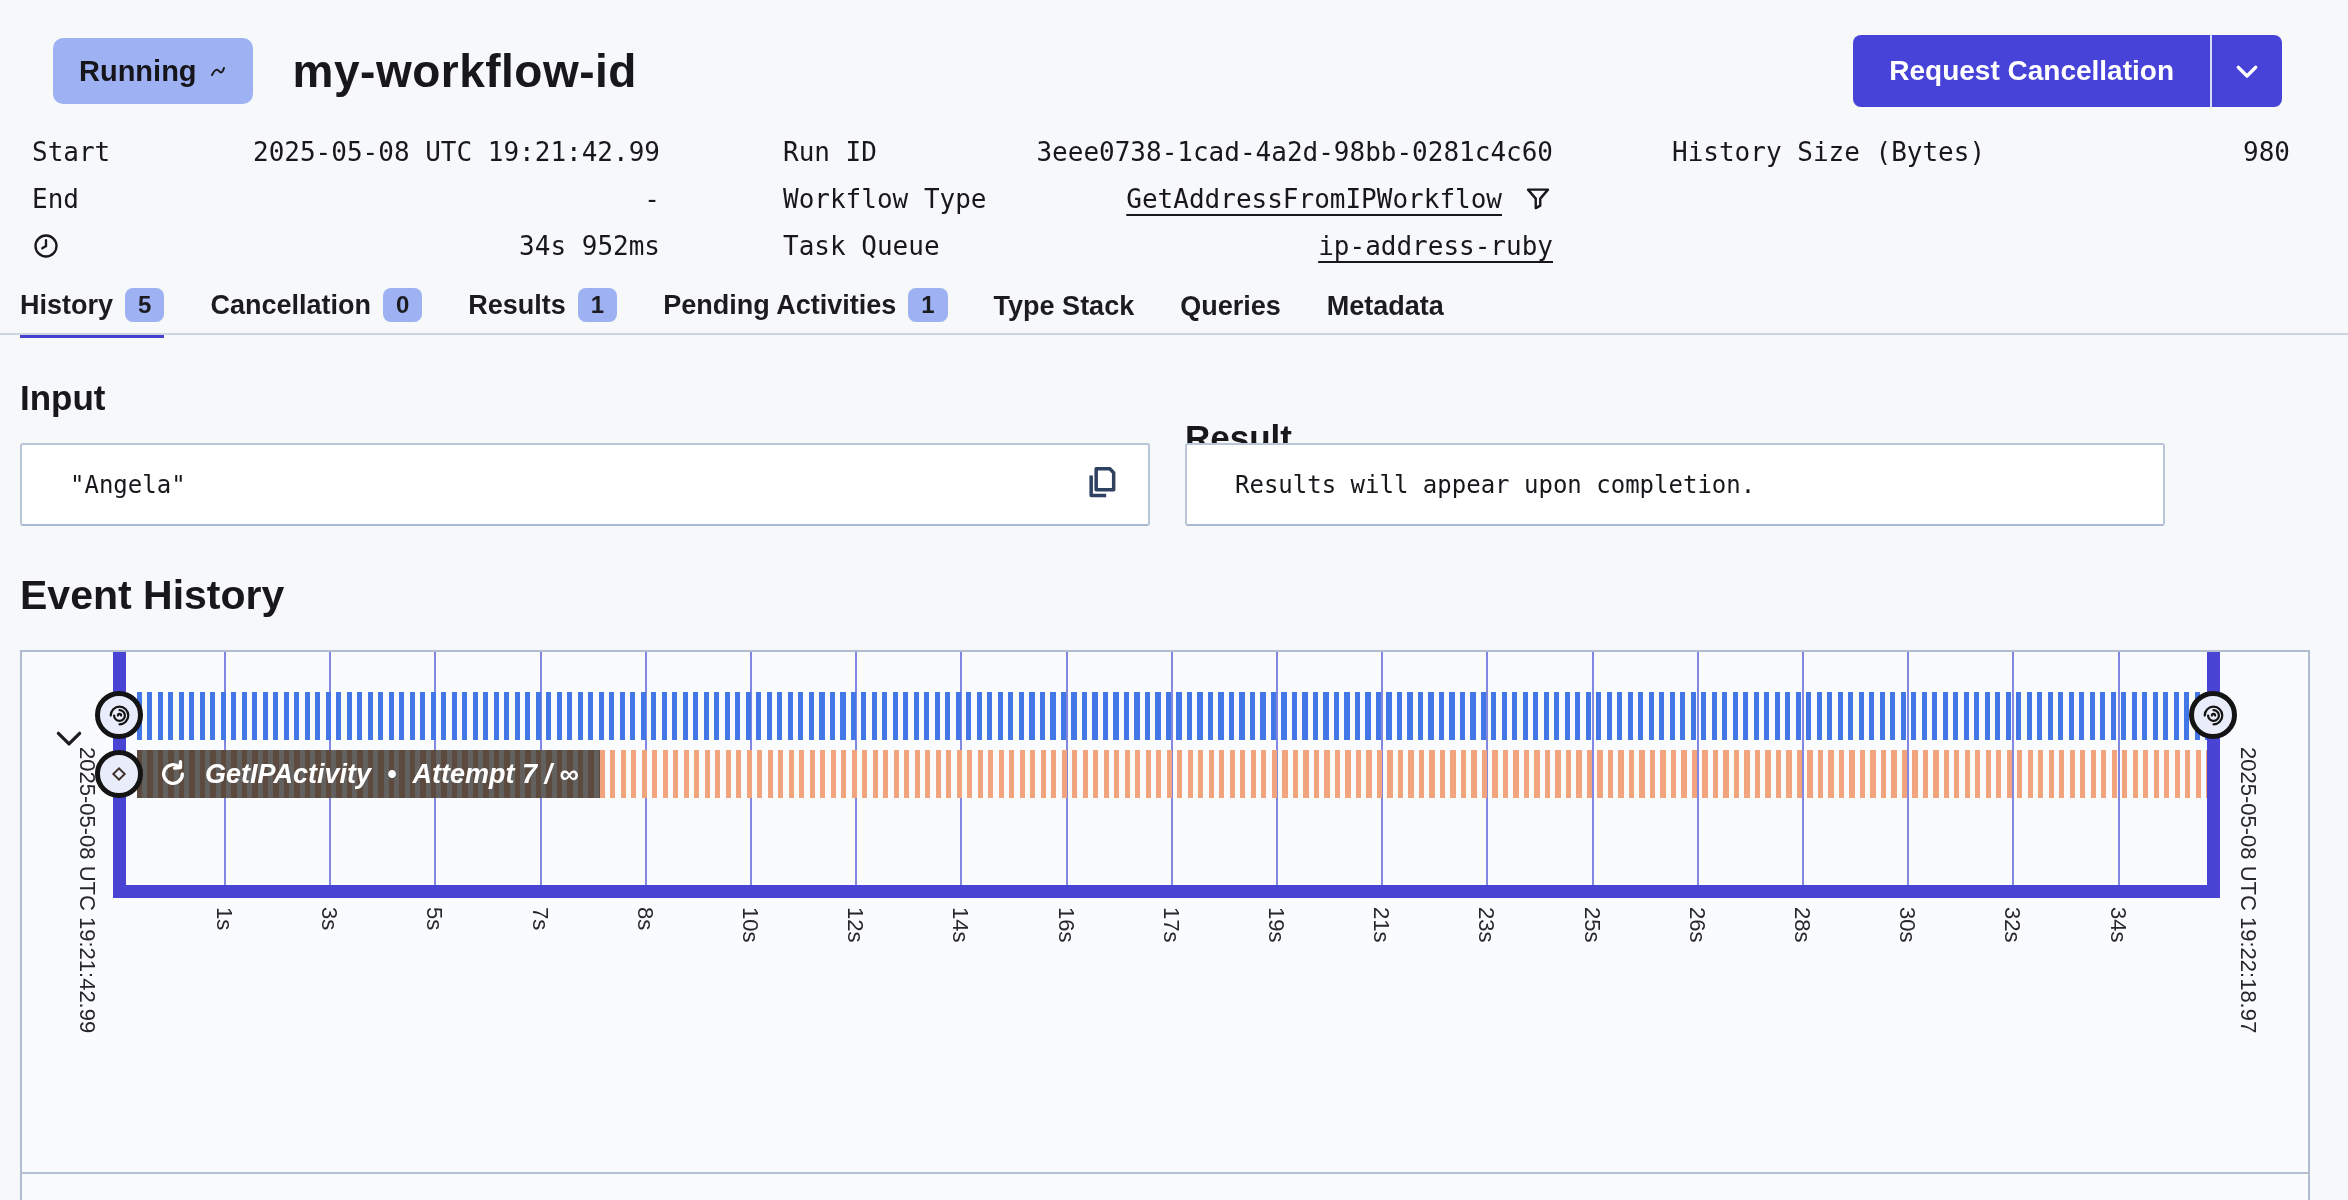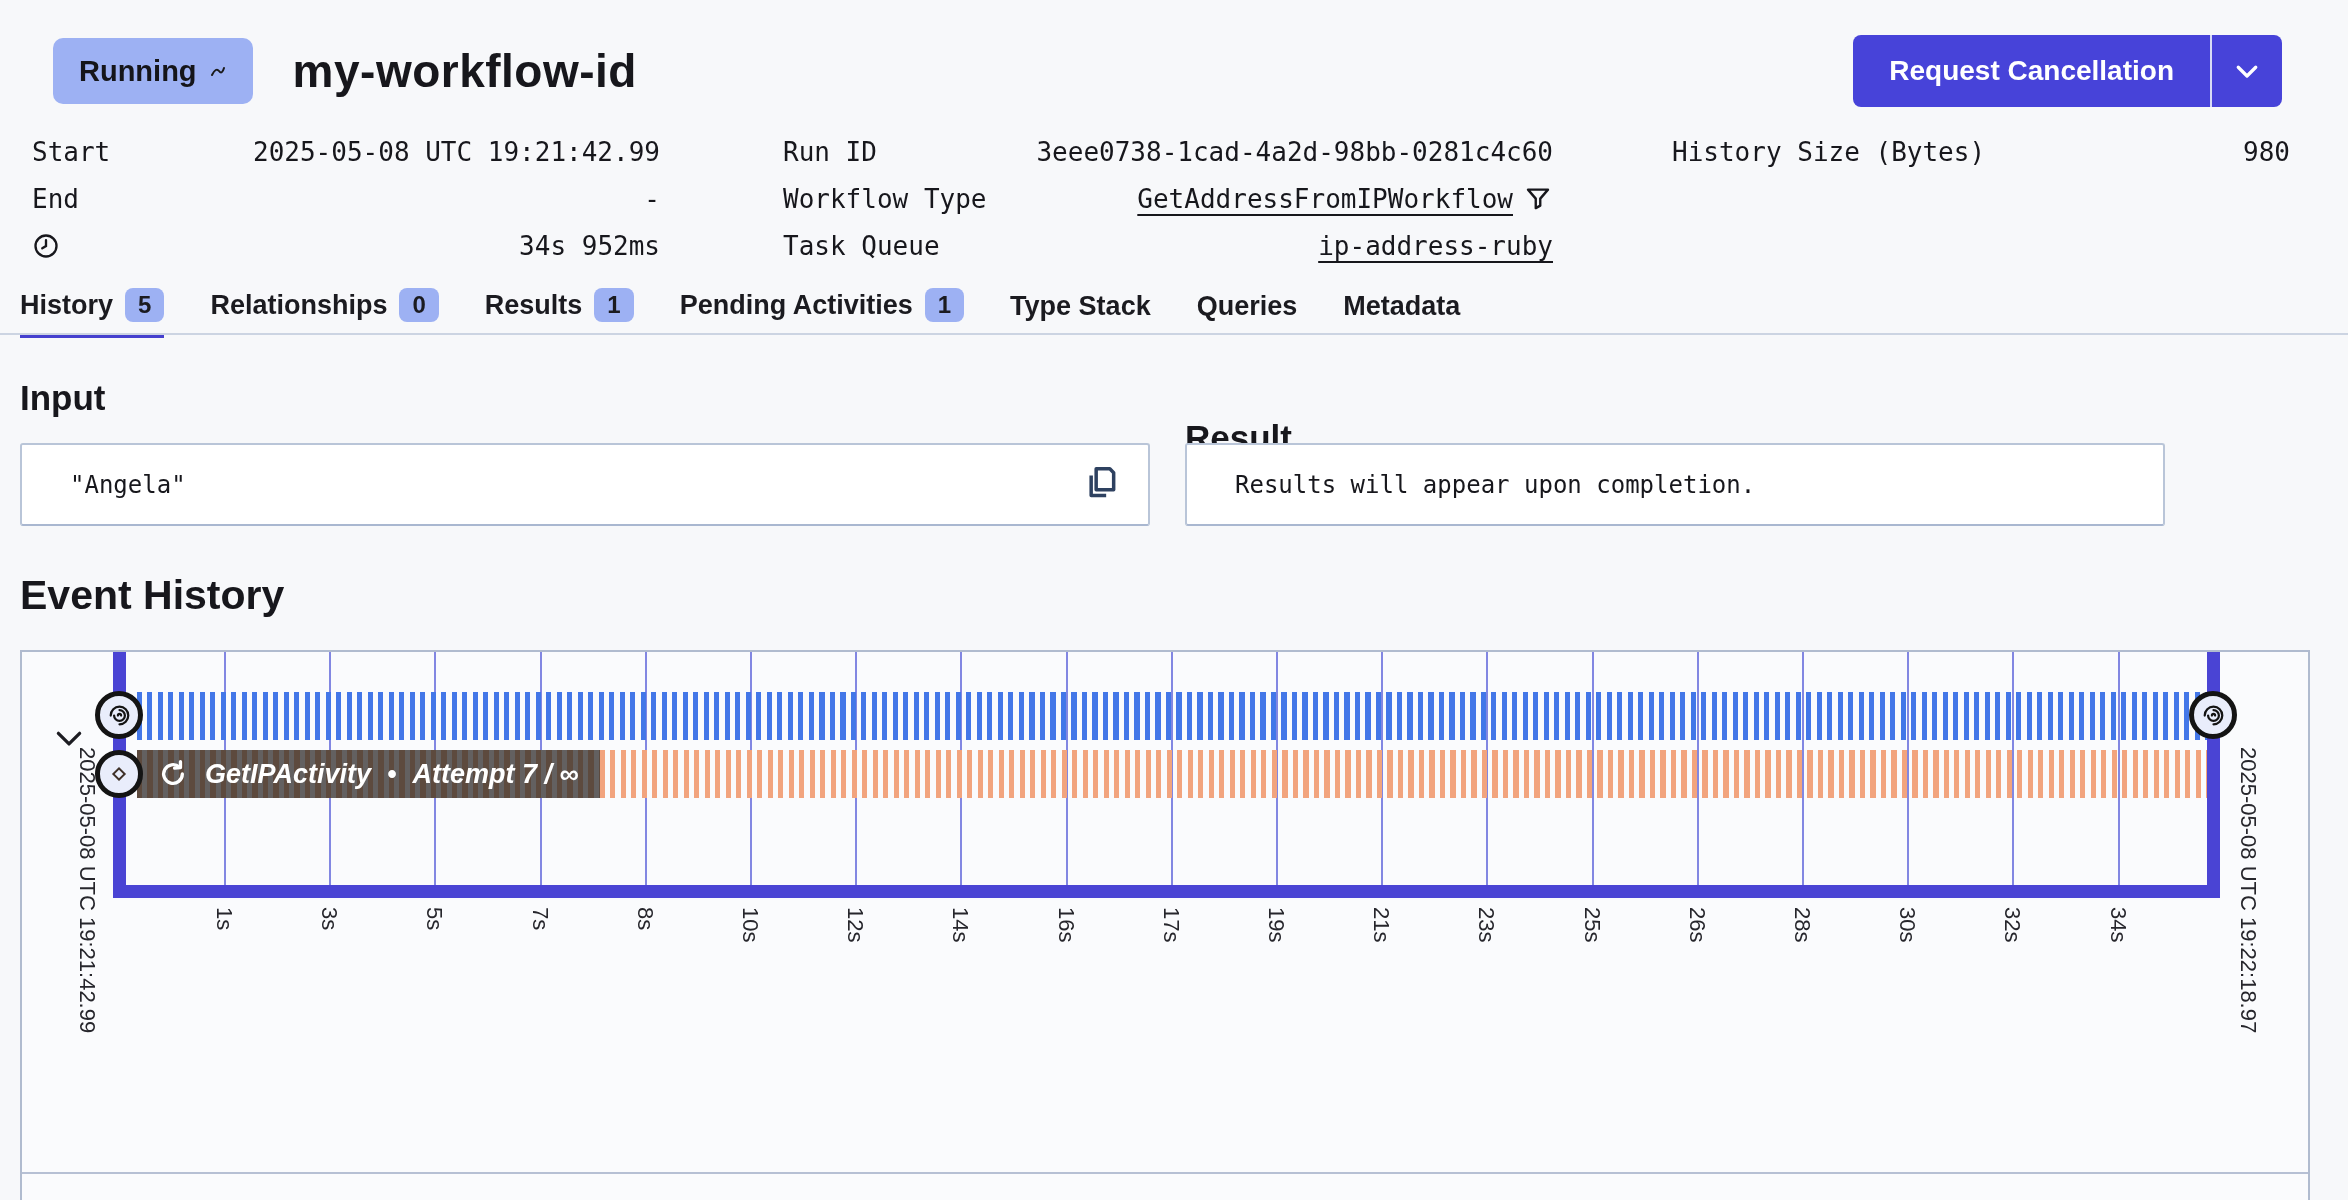--- a/index.html
+++ b/index.html
@@ -18,21 +18,21 @@
   .cancel-caret { background:#4743d9; border:none; border-left:2px solid #d8dbf5; width:72px;
     display:flex; align-items:center; justify-content:center; cursor:pointer; }
 
   
   .meta { position:absolute; top:128px; font-size:26px; }
   .meta .row { display:flex; justify-content:space-between; align-items:center; height:47px; }
   .meta-col1 { left:20px;  width:628px;margin-left:12px; }
   .meta-col2 { left:783px; width:770px; }
   .meta-col3 { left:1672px; width:618px; }
   .meta a { color:#17171c; text-decoration:underline; text-underline-offset:6px; }
-  .linkrow { display:flex; align-items:center; gap:10px; }
+  .linkrow { display:flex; align-items:center; gap:21px; }
 
   
   .tab-bar { position:absolute; left:20px; top:288px; display:flex; gap:46px; align-items:flex-end; }
   .tab { display:flex; align-items:center; gap:12px; font-size:27px; font-weight:600; color:#1b1b20;
     padding-bottom:12px; cursor:pointer; border-bottom:4px solid transparent; }
   .tab.active { border-bottom-color:#4540ce; }
   .tab .badge { background:#9db1f3; border-radius:8px; font-size:24px; font-weight:600; padding:3px 13px; }
   .tab-divider { position:absolute; left:0; top:333px; width:2348px; height:2px; background:#ccd4e2; }
 
   
@@ -126,21 +126,21 @@
     <span>980</span>
   </div>
 </div>
 
 <nav class="tab-bar">
     <div class="tab active">
       <span>History</span>
       <span class="badge">5</span>
     </div>
     <div class="tab">
-      <span>Relationships</span>
+      <span>Cancellation</span>
       <span class="badge">0</span>
     </div>
     <div class="tab">
       <span>Results</span>
       <span class="badge">1</span>
     </div>
     <div class="tab">
       <span>Pending Activities</span>
       <span class="badge">1</span>
     </div>

